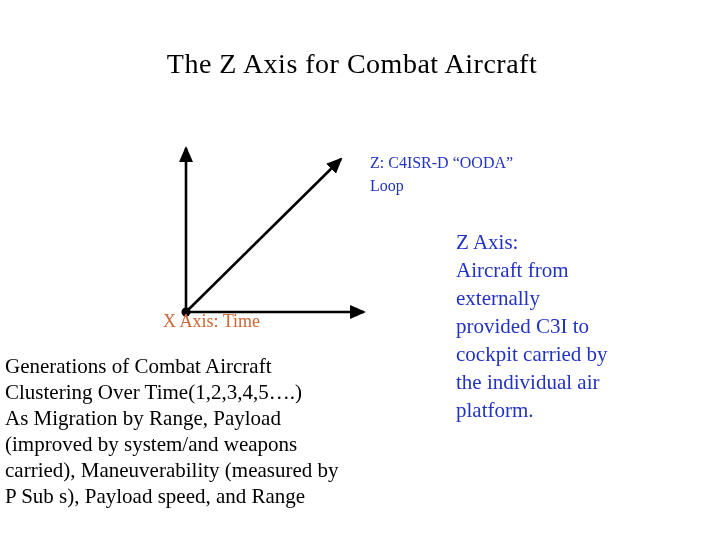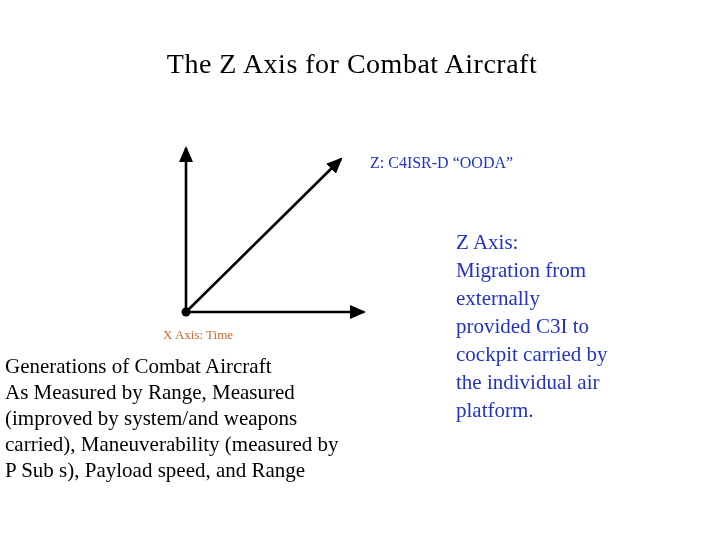--- a/index.html
+++ b/index.html
@@ -42,22 +42,22 @@
   .z-axis-label{
     position:absolute;
     left:352px;top:151px;
     font-size:16px;
     line-height:23px;
     color:var(--blue);
     margin-left:18px;
   }
   .x-axis-label{
     position:absolute;
-    left:163px;top:327px;
-    font-size:13px;
+    left:163px;top:311px;
+    font-size:18px;
     color:var(--orange);
   }
   .generations-note{
     position:absolute;
     left:5px;top:353px;
     width:440px;
     font-size:21px;
     line-height:26px;
   }
   .z-axis-note{
@@ -88,35 +88,37 @@
 
     <line x1="186" y1="312" x2="364" y2="312" stroke="#000000" stroke-width="2.6" marker-end="url(#arrow)"></line>
 
     <line x1="186" y1="312" x2="341" y2="159" stroke="#000000" stroke-width="2.6" marker-end="url(#arrow)"></line>
 
     <circle cx="186" cy="312" r="4.5" fill="#000000"></circle>
   </svg>
 
   <div class="z-axis-label">
     <div>Z: C4ISR-D “OODA”</div>
+    <div>Loop</div>
   </div>
 
   <div class="x-axis-label">X Axis: Time</div>
 
   <div class="z-axis-note">
     <div>Z Axis:</div>
-    <div>Migration from</div>
+    <div>Aircraft from</div>
     <div>externally</div>
     <div>provided C3I to</div>
     <div>cockpit carried by</div>
     <div>the individual air</div>
     <div>platform.</div>
   </div>
 
   <div class="generations-note">
     <div>Generations of Combat Aircraft</div>
-    <div>As Measured by Range, Measured</div>
+    <div>Clustering Over Time(1,2,3,4,5….)</div>
+    <div>As Migration by Range, Payload</div>
     <div>(improved by system/and weapons</div>
     <div>carried), Maneuverability (measured by</div>
     <div>P Sub s), Payload speed, and Range</div>
   </div>
 
 </div>
 
 </body></html>

